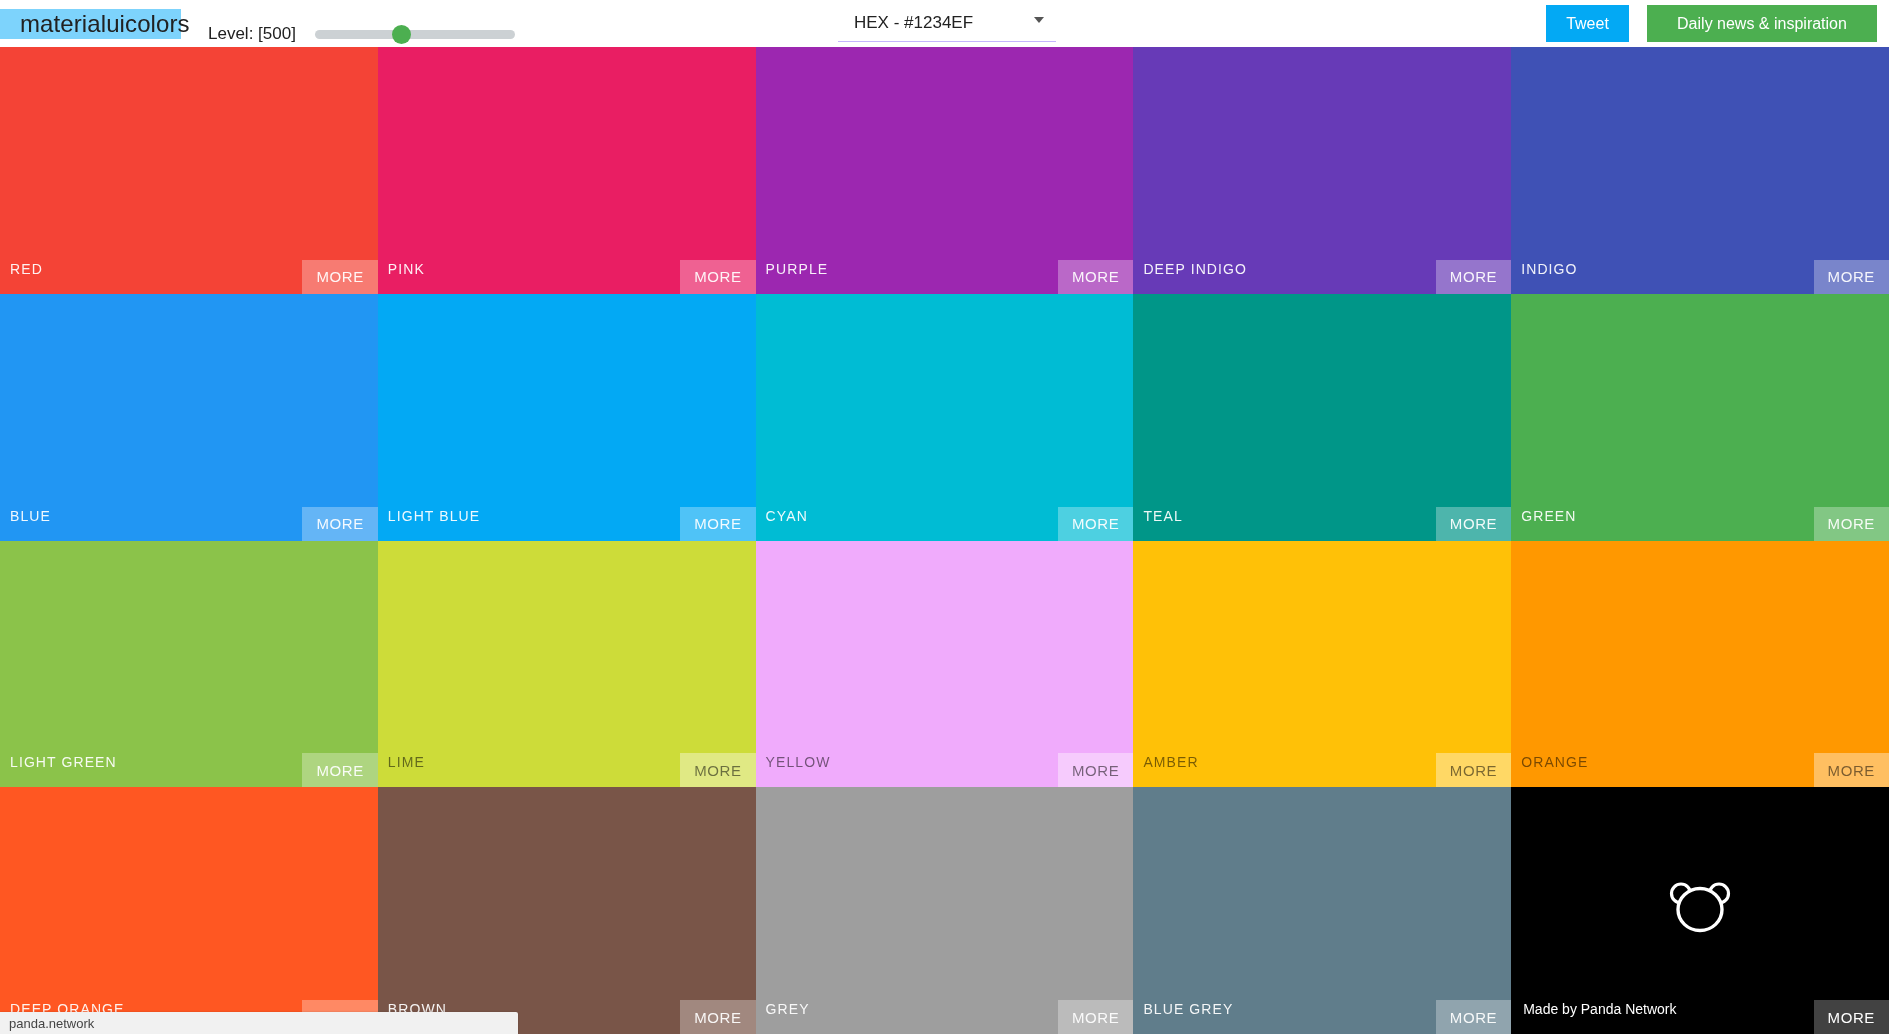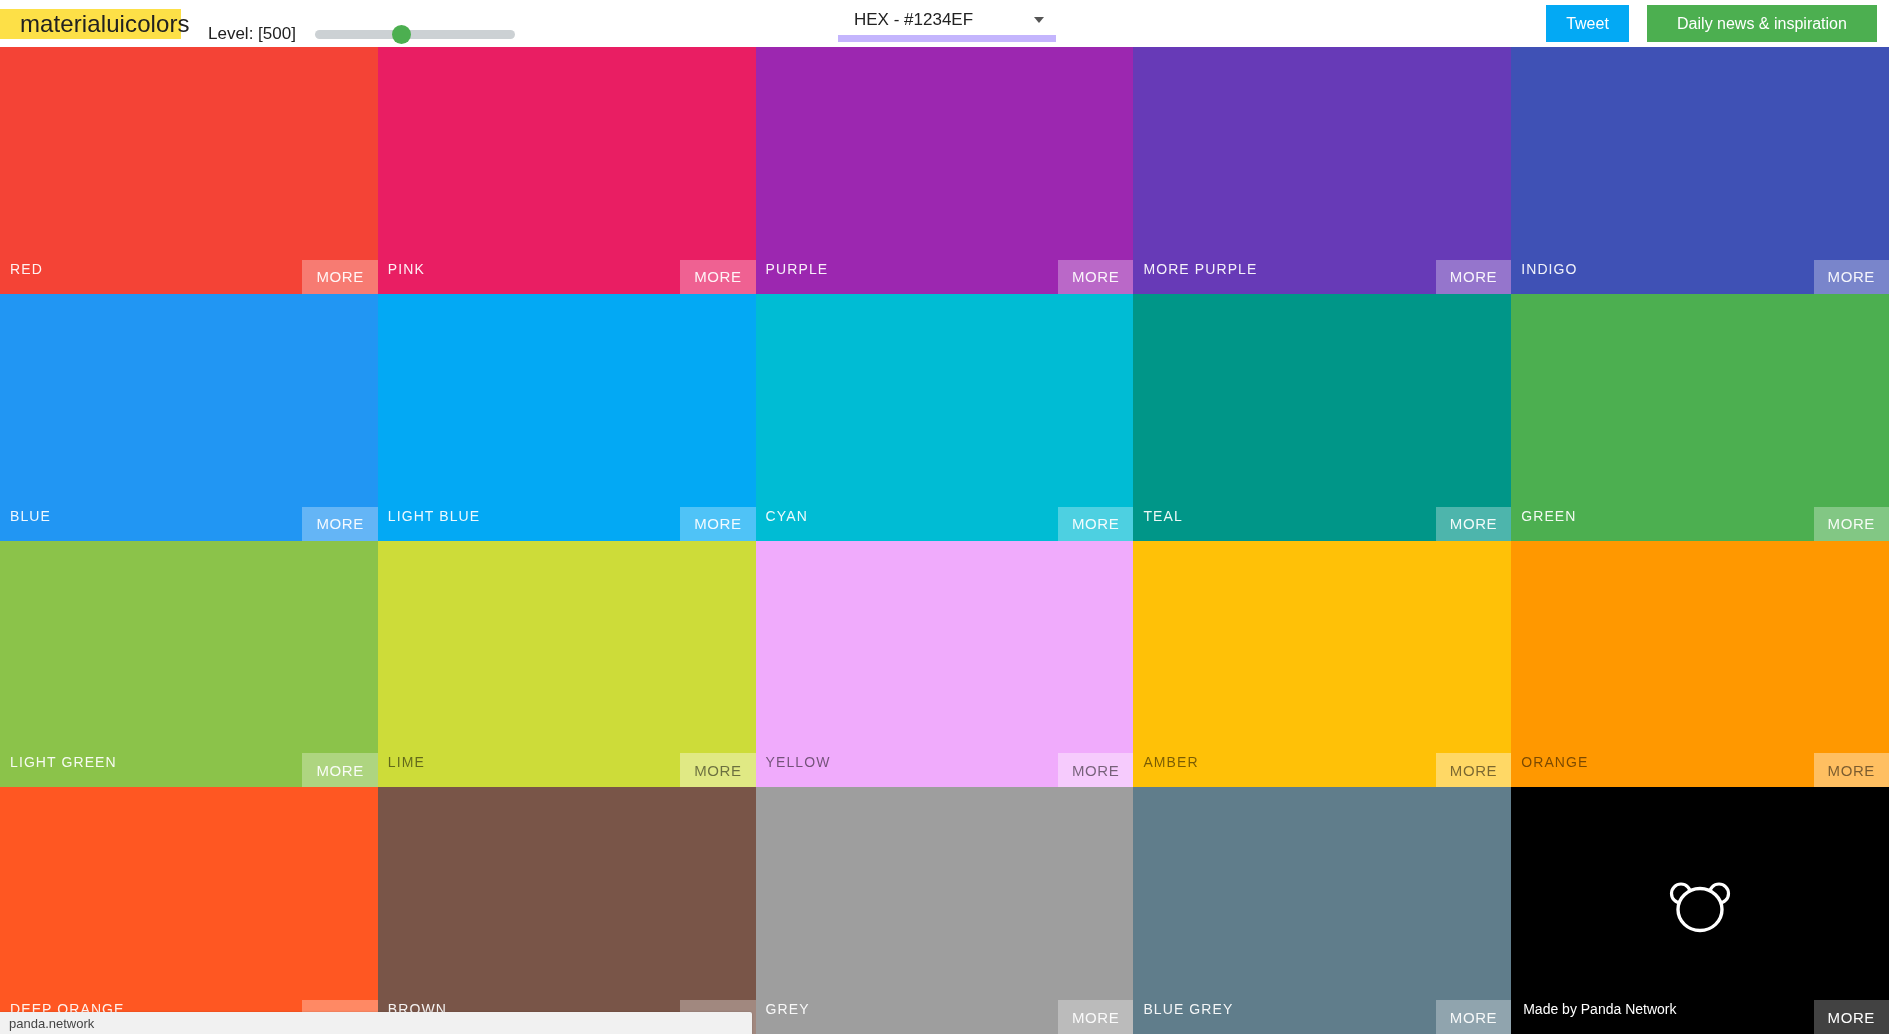--- a/index.html
+++ b/index.html
@@ -18,21 +18,21 @@
     top: 0; left: 0;
     width: 1889px;
     height: 47px;
     background: #ffffff;
     display: flex;
     align-items: center;
   }
   #logo-block {
     width: 181px;
     height: 30px;
-    background: #fde047;
+    background: #7dd3fc;
     display: flex;
     align-items: center;
     padding-left: 20px;
     flex: 0 0 auto;
   }
   #logo-text {
     font-size: 24px;
     color: #212121;
     font-weight: 400;
     letter-spacing: 0.1px;
@@ -75,21 +75,21 @@
     border-radius: 50%;
     background: #4caf50;
   }
 
   #select-wrap {
     position: absolute;
     left: 838px;
     top: 4px;
     width: 218px;
     height: 38px;
-    border-bottom: 7px solid #c4b5fd;
+    border-bottom: 1px solid #c4b5fd;
     display: flex;
     align-items: center;
     cursor: pointer;
   }
   #select-value {
     font-size: 17px;
     color: #222222;
     padding-left: 16px;
     white-space: nowrap;
   }
@@ -263,21 +263,21 @@
     </div>
     <div class="tile light-text" style="background: rgb(233, 30, 99);">
       <span class="tile-label">PINK</span>
       <span class="tile-more">MORE</span>
     </div>
     <div class="tile light-text" style="background: rgb(156, 39, 176);">
       <span class="tile-label">PURPLE</span>
       <span class="tile-more">MORE</span>
     </div>
     <div class="tile light-text" style="background: rgb(103, 58, 183);">
-      <span class="tile-label">MORE PURPLE</span>
+      <span class="tile-label">DEEP INDIGO</span>
       <span class="tile-more">MORE</span>
     </div>
     <div class="tile light-text" style="background: rgb(63, 81, 181);">
       <span class="tile-label">INDIGO</span>
       <span class="tile-more">MORE</span>
     </div>
     <div class="tile light-text" style="background: rgb(33, 150, 243);">
       <span class="tile-label">BLUE</span>
       <span class="tile-more">MORE</span>
     </div>
@@ -337,15 +337,15 @@
       <svg id="panda-logo" viewBox="0 0 66 56">
         <circle cx="14" cy="15" r="9.5" fill="none" stroke="#ffffff" stroke-width="3.2"></circle>
         <circle cx="52" cy="15" r="9.5" fill="none" stroke="#ffffff" stroke-width="3.2"></circle>
         <ellipse cx="33" cy="31" rx="22" ry="21" fill="#000000" stroke="#ffffff" stroke-width="3.4"></ellipse>
       </svg>
       <span id="panda-credit">Made by Panda Network</span>
       <span id="panda-more">MORE</span>
     </div>
   </div>
 
-<div id="status-bar" style="width: 752px;">
+<div id="status-bar" style="width: 518px;">
   <span>panda.network</span>
 </div>
 
 </body></html>

